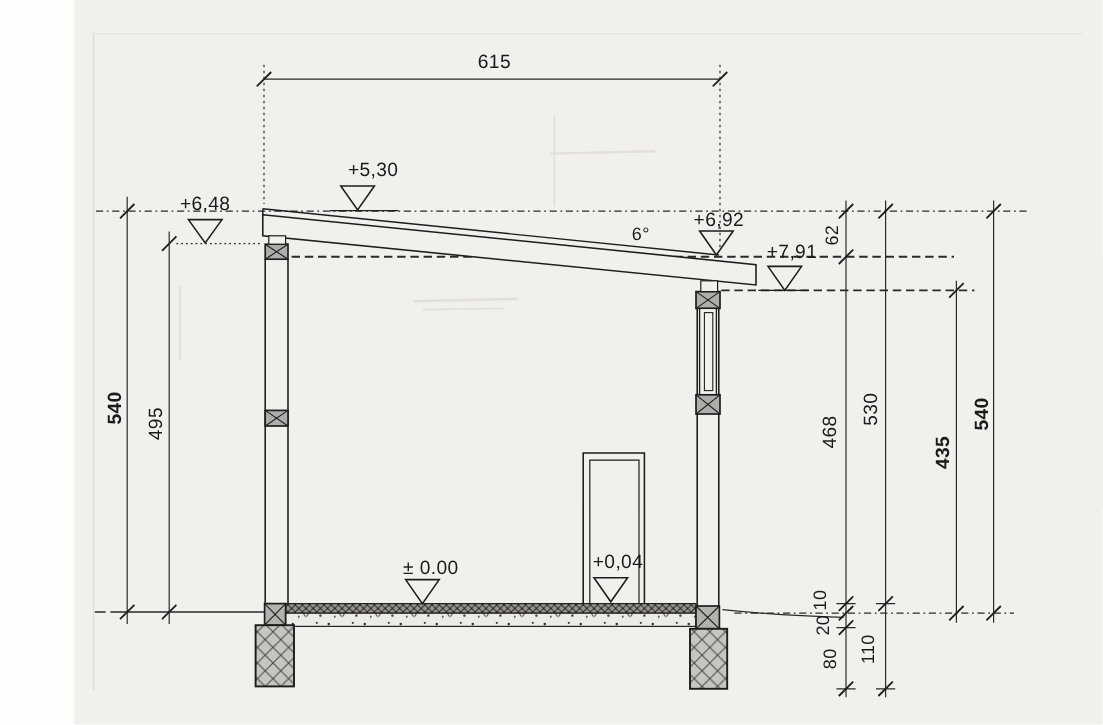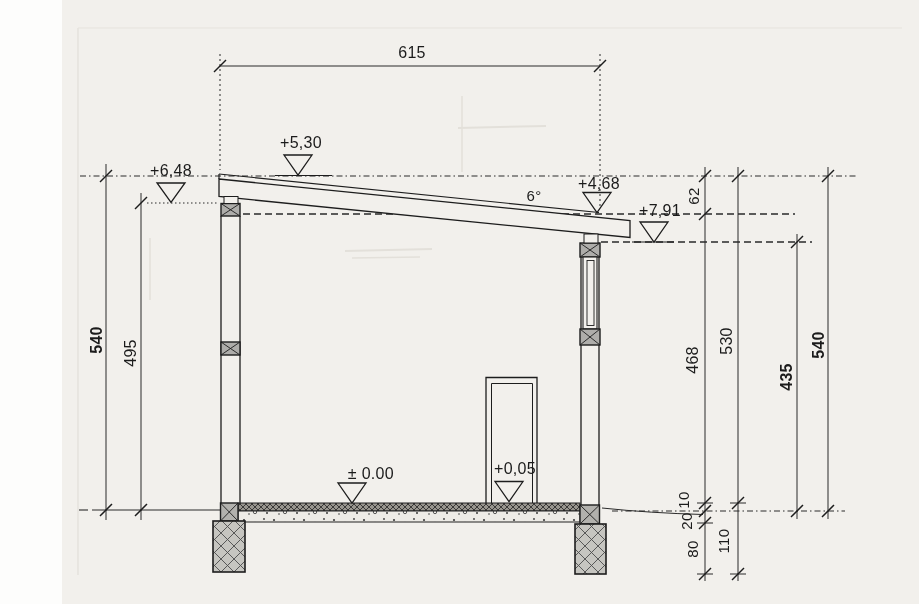--- a/index.html
+++ b/index.html
@@ -9,21 +9,21 @@
   }
   .stage svg { position:absolute; left:0; top:0; }
   .lbl {
     position:absolute; width:56px; height:18px; line-height:18px;
     text-align:center; font-size:16px; color:#1b1b1b;
     letter-spacing:0.3px; white-space:nowrap; user-select:none;
   }
   .rot  { transform:rotate(-90deg); }
   .bold { font-weight:700; }
   .sm   { font-size:15px; }
-  .wide { width:70px;text-align:right; }
+  .wide { width:70px; }
 </style>
 </head>
 <body>
 
 <div class="stage">
 
 <svg width="919" height="604" viewBox="0 0 919 604">
   <defs>
     <pattern id="pfnd" width="13" height="13" patternUnits="userSpaceOnUse">
       <rect width="13" height="13" fill="#c6c5c0"></rect>
@@ -194,22 +194,22 @@
 <div class="lbl rot" style="left:665px; top:351px;">468</div>
 <div class="lbl rot" style="left:699px; top:332px;">530</div>
 <div class="lbl rot bold" style="left:759px; top:368px;">435</div>
 <div class="lbl rot bold" style="left:791px; top:336px;">540</div>
 
 <div class="lbl rot sm" style="left:656px; top:491px;">10</div>
 <div class="lbl rot sm" style="left:659px; top:512px;">20</div>
 <div class="lbl rot sm" style="left:665px; top:540px;">80</div>
 <div class="lbl rot sm" style="left:696px; top:532px;">110</div>
 
-<div class="lbl" style="left:273px; top:134px;">+5,30</div>
+<div class="lbl" style="left:283px; top:134px;">+5,30</div>
 <div class="lbl" style="left:143px; top:162px;">+6,48</div>
-<div class="lbl" style="left:571px; top:175px;">+4,68</div>
+<div class="lbl" style="left:571px; top:175px;">+6,92</div>
 <div class="lbl" style="left:632px; top:202px;">+7,91</div>
 <div class="lbl wide" style="left:324px; top:465px;">± 0.00</div>
-<div class="lbl" style="left:487px; top:460px;">+0,05</div>
+<div class="lbl" style="left:487px; top:460px;">+0,04</div>
 
 <div class="lbl sm" style="left:520px; top:187px; width:28px;">6°</div>
 
 </div>
 
 </body></html>

